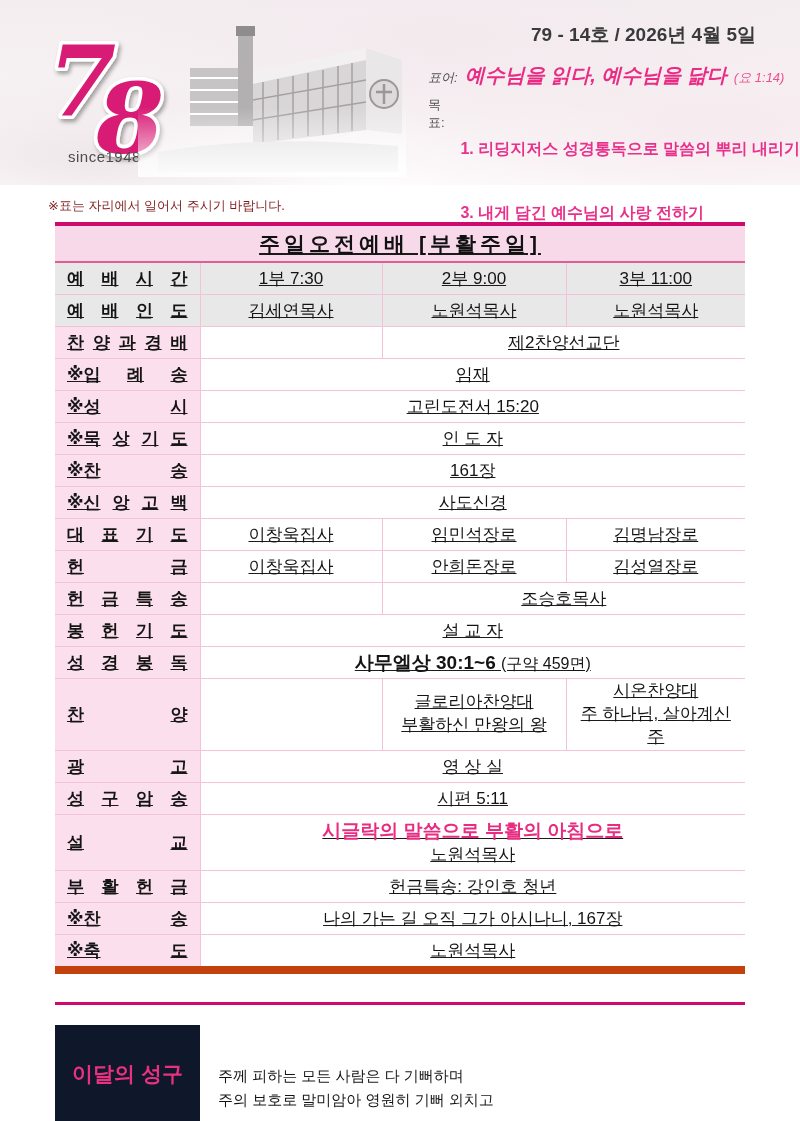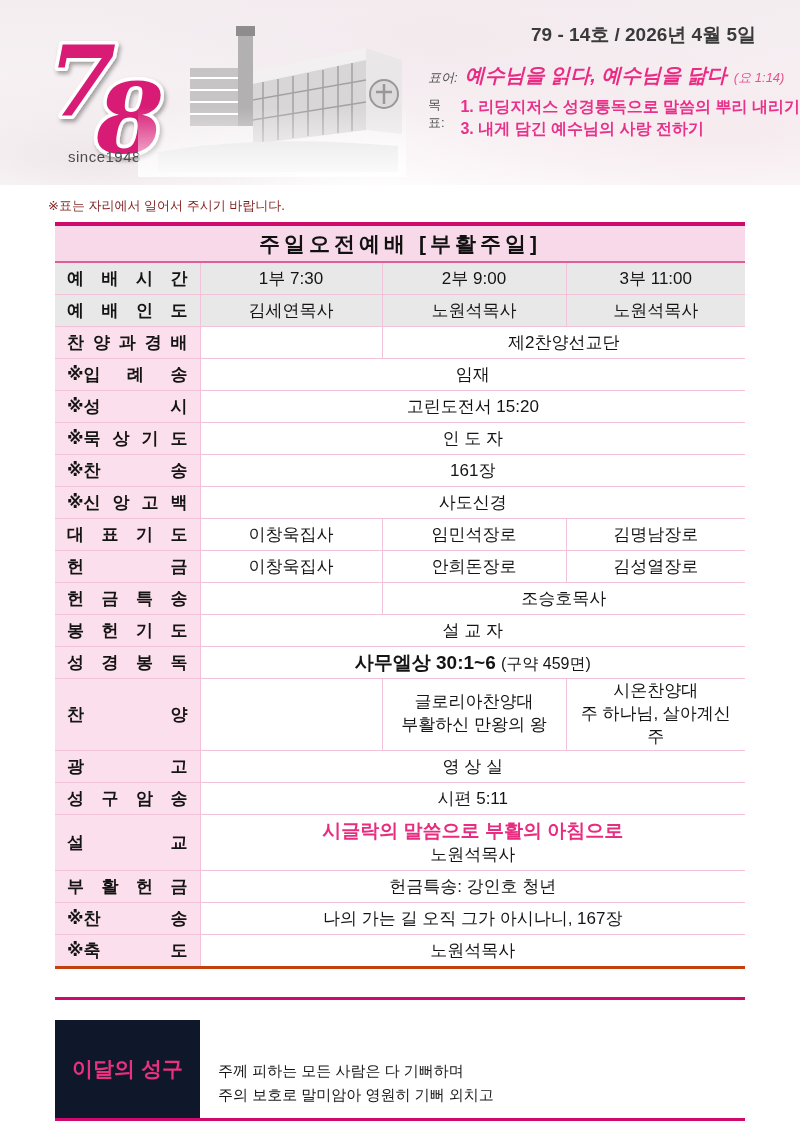--- a/index.html
+++ b/index.html
@@ -15,29 +15,29 @@
       linear-gradient(180deg,#f3edf0 0%,#f7f2f4 55%,#ffffff 100%);}
   .logo78{position:absolute;left:48px;top:26px;}
   .since{position:absolute;left:68px;top:148px;font-size:15px;color:#4c4c4c;letter-spacing:.5px;}
   .building{position:absolute;left:138px;top:22px;}
   .issue{position:absolute;top:22px;right:44px;font-size:19px;font-weight:bold;color:#3a3a3a;}
   .motto-row{position:absolute;left:428px;top:62px;display:flex;align-items:baseline;gap:7px;white-space:nowrap;font-style:italic;}
   .motto-label,.goals-label{font-size:13px;color:#4f4f4f;}
   .motto-text{font-size:20px;font-weight:bold;color:#e92b84;}
   .motto-ref{font-size:13px;color:#e9528f;}
   .goals-row{position:absolute;left:428px;top:96px;display:flex;gap:7px;}
-  .goal-line{font-size:16px;font-weight:bold;color:#e9308a;line-height:1.37;white-space:nowrap;}
+  .goal-line{font-size:16px;font-weight:bold;color:#e9308a;line-height:1.37;white-space:nowrap;margin-top:42px;}
 
   
   .note{margin:12px 0 7px 48px;font-size:13px;color:#7f1d1d;}
 
   
   .worship-wrap{margin:0 55px;}
   table.worship{width:690px;border-collapse:collapse;table-layout:fixed;
-    border-top:4px solid #cf0a6e;border-bottom:3px solid #c2410c;}
+    border-top:4px solid #cf0a6e;border-bottom:8px solid #c2410c;text-decoration:underline;}
   table.worship col.c-label{width:145px;}
   table.worship col.c1{width:182px;} table.worship col.c2{width:184px;} table.worship col.c3{width:179px;}
   table.worship th.title-cell{background:#f8d9e9;font-size:21px;font-weight:bold;color:#111;
     letter-spacing:4px;height:33px;border-bottom:2px solid #de5f97;}
   table.worship td,table.worship th.rowlabel{border:1.5px solid #f2c2d8;border-left:none;border-right:1.5px solid #f2c2d8;}
   table.worship td:last-child{border-right:none;}
   table.worship th.rowlabel{background:#fbdfec;padding:0 12px;height:29px;font-weight:bold;font-size:17px;color:#141414;border-left:none;}
   table.worship tr.gray th.rowlabel, table.worship tr.gray td{background:#e9e8e8;}
   table.worship td{height:29px;text-align:center;font-size:17px;color:#141414;padding:1px 4px;background:#fff;}
   table.worship tr.tall td, table.worship tr.tall th{height:53px;}

